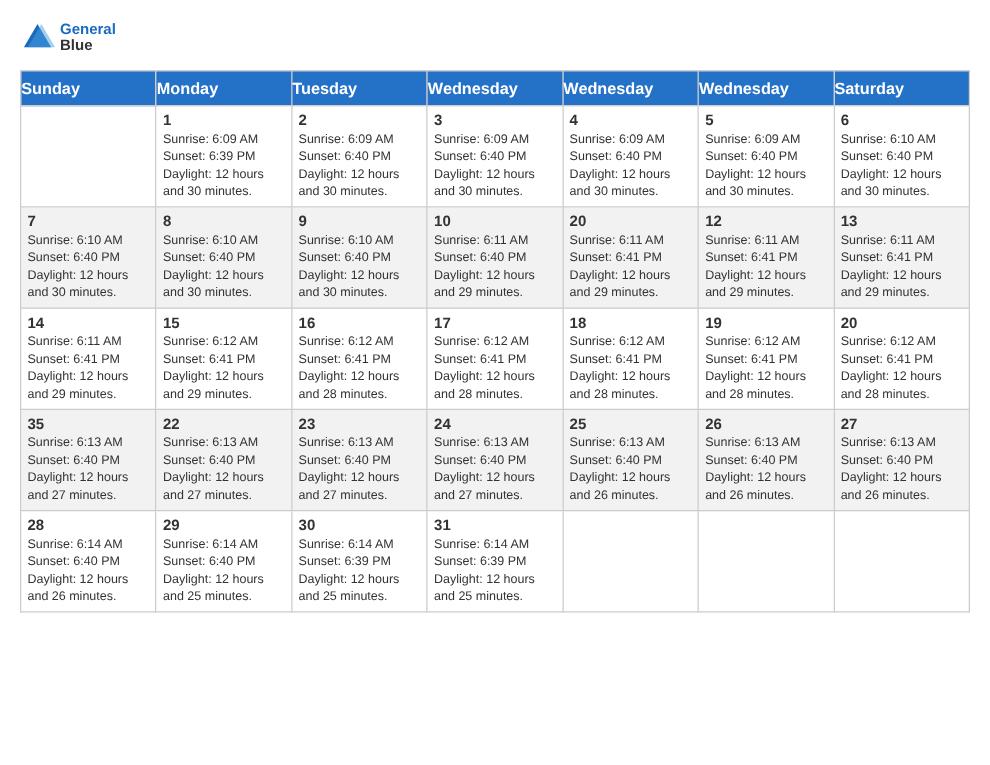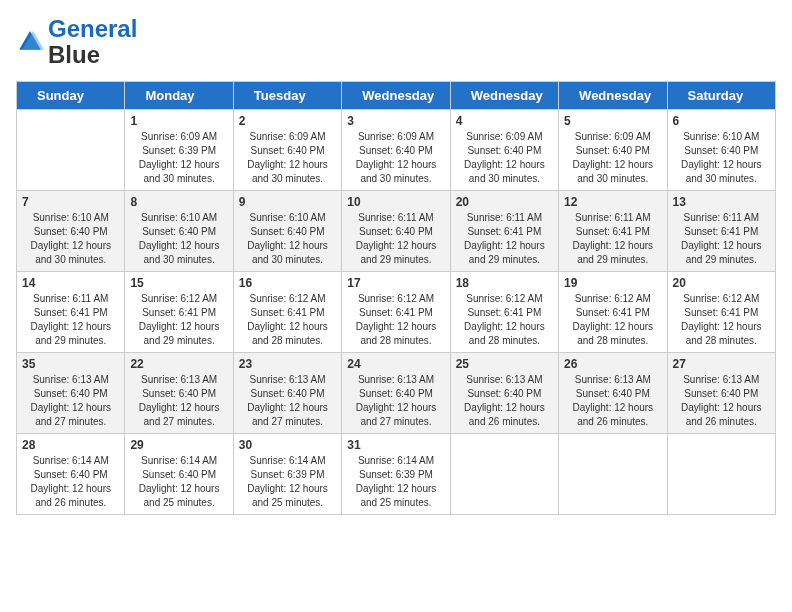--- a/index.html
+++ b/index.html
@@ -15,21 +15,21 @@
       justify-content: space-between;
       align-items: flex-start;
       margin-bottom: 12px;
     }
     .logo {
       display: flex;
       align-items: center;
       gap: 4px;
     }
     .logo-text {
-      font-size: 24px;
+      font-size: 12px;
       font-weight: bold;
       color: #333;
       line-height: 1.1;
     }
     .logo-text span {
       color: #1a6abf;
     }
     .logo-icon {
       width: 28px;
       height: 28px;
@@ -50,21 +50,21 @@
     table {
       width: 100%;
       border-collapse: collapse;
       table-layout: fixed;
     }
     thead tr th {
       background-color: #2471c8;
       color: #fff;
       font-size: 13px;
       font-weight: bold;
-      padding: 6px 20px;
+      padding: 6px 0;
       text-align: left;
       border: 1px solid #ccc;
     }
     tbody tr td {
       vertical-align: top;
       border: 1px solid #ccc;
       padding: 4px 5px;
       font-size: 10.5px;
       color: #333;
       height: 80px;
@@ -72,21 +72,20 @@
     .day-number {
       font-weight: bold;
       font-size: 12px;
       display: block;
       margin-bottom: 2px;
     }
     .cell-info {
       font-size: 10px;
       color: #333;
       line-height: 1.4;
-      text-align: center;
     }
     .empty-cell {
       background: #f9f9f9;
     }
     tbody tr:nth-child(odd) td {
       background-color: #ffffff;
     }
     tbody tr:nth-child(even) td {
       background-color: #f2f2f2;
     }

